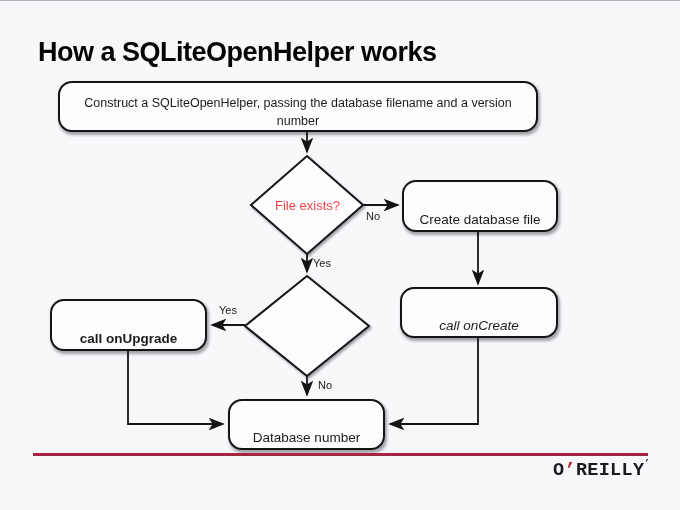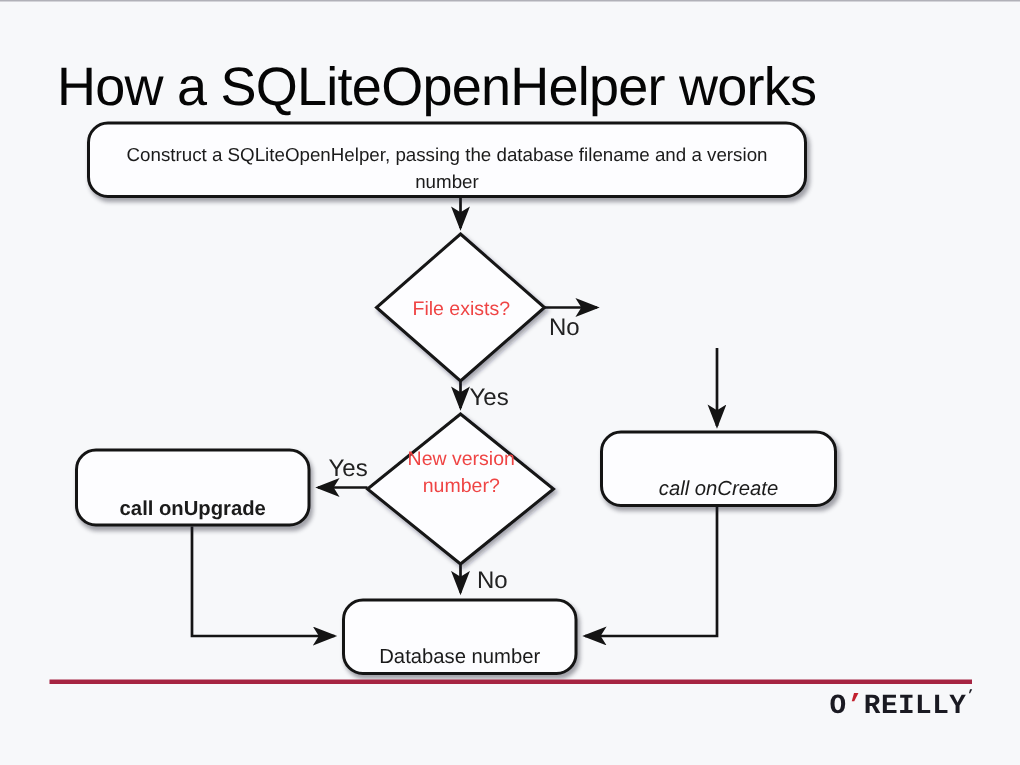--- a/index.html
+++ b/index.html
@@ -7,21 +7,21 @@
   .slide{
     position:relative;
     width:680px;height:510px;
     background:#f7f8fa;
     overflow:hidden;
     border-top:1px solid rgba(90,90,105,0.45);
     box-sizing:border-box;
   }
   .title{
     position:absolute;left:38px;top:36px;
-    font-size:36px;font-weight:normal;color:#050505;
+    font-size:27px;font-weight:bold;color:#050505;
     letter-spacing:-0.5px;white-space:nowrap;
   }
   .edges{position:absolute;left:0;top:0;width:680px;height:510px;}
   .node{
     position:absolute;box-sizing:border-box;
     border:2px solid #141414;border-radius:14px;
     background:#fdfdff;
     box-shadow:1.5px 2.5px 3px rgba(30,30,45,0.40);
     display:flex;align-items:flex-end;justify-content:center;
     text-align:center;font-size:13.5px;color:#1b1b1b;line-height:1.45;
@@ -31,21 +31,21 @@
   .node-call-oncreate{left:400px;top:286px;width:158px;height:51px;font-style:italic;}
   .node-call-onupgrade{left:50px;top:298px;width:157px;height:52px;font-weight:bold;}
   .node-database-ready{left:228px;top:398px;width:157px;height:51px;}
   .diamond-text{
     position:absolute;text-align:center;color:#ef4444;
     font-size:13px;line-height:1.35;
   }
   .dt-file-exists{left:252px;top:196px;width:111px;}
   .dt-new-version{left:264px;top:296px;width:87px;}
   .edge-label{
-    position:absolute;font-size:16px;color:#222;
+    position:absolute;font-size:11px;color:#222;
   }
   .lbl-file-no{left:366px;top:209px;}
   .lbl-file-yes{left:313px;top:256px;}
   .lbl-version-yes{left:219px;top:303px;}
   .lbl-version-no{left:318px;top:378px;}
   .red-rule{
     position:absolute;left:33px;top:452px;width:615px;height:3px;
     background:#a62442;
   }
   .brand{
@@ -86,32 +86,34 @@
 
     <g fill="#fdfdff" stroke="#141414" stroke-width="2" filter="url(#ds)">
       <polygon points="307,155 363,204 307,253 251,204"></polygon>
       <polygon points="307,275 369,325 307,375 245,325"></polygon>
     </g>
   </svg>
 
   <div class="node node-construct">
     <span>Construct a SQLiteOpenHelper, passing the database filename and a version number</span>
   </div>
+  <div class="node node-create-file">
+    <span>Create database file</span>
+  </div>
   <div class="node node-call-oncreate">
     <span>call onCreate</span>
   </div>
   <div class="node node-call-onupgrade">
     <span>call onUpgrade</span>
   </div>
   <div class="node node-database-ready">
     <span>Database number</span>
   </div>
 
   <div class="diamond-text dt-file-exists">File exists?</div>
-  <div class="diamond-text dt-new-version">New version number?</div>
 
   <div class="edge-label lbl-file-no">No</div>
   <div class="edge-label lbl-file-yes">Yes</div>
   <div class="edge-label lbl-version-yes">Yes</div>
   <div class="edge-label lbl-version-no">No</div>
 
   <div class="red-rule"></div>
   <div class="brand"><span>O</span><span class="apos">’</span><span>REILLY</span><span class="tm">’</span></div>
 
 </div>

